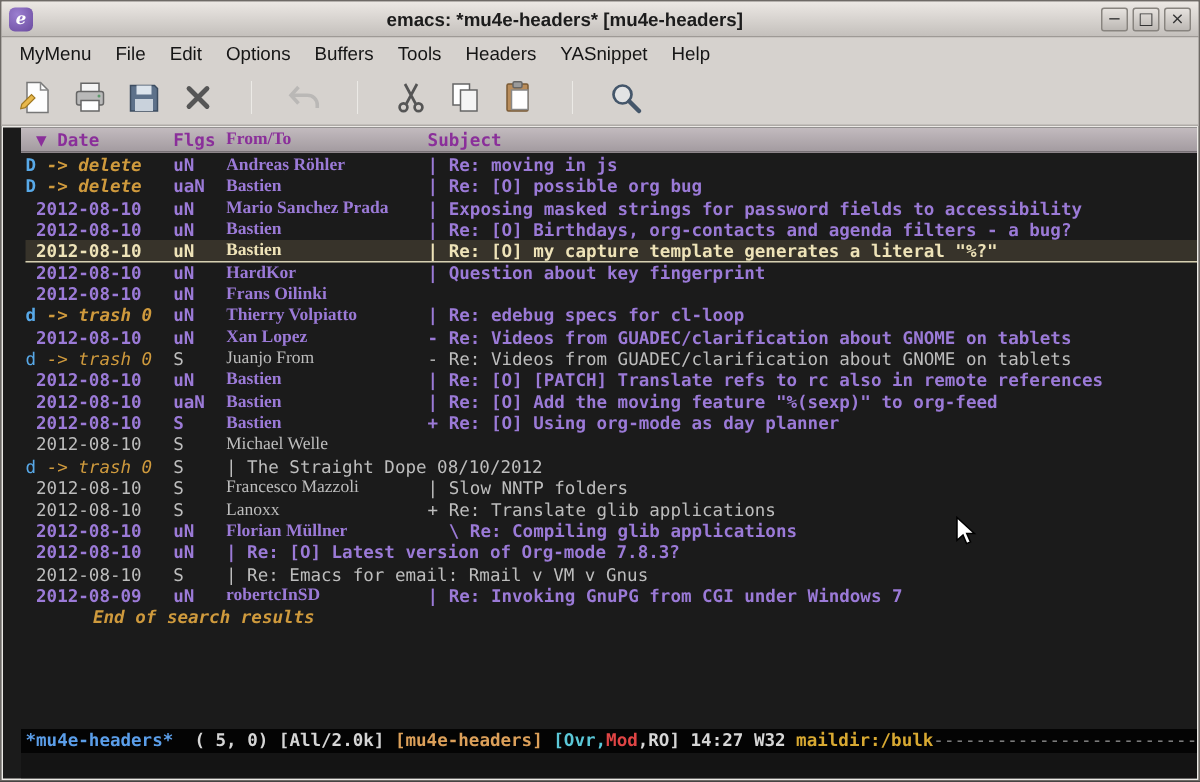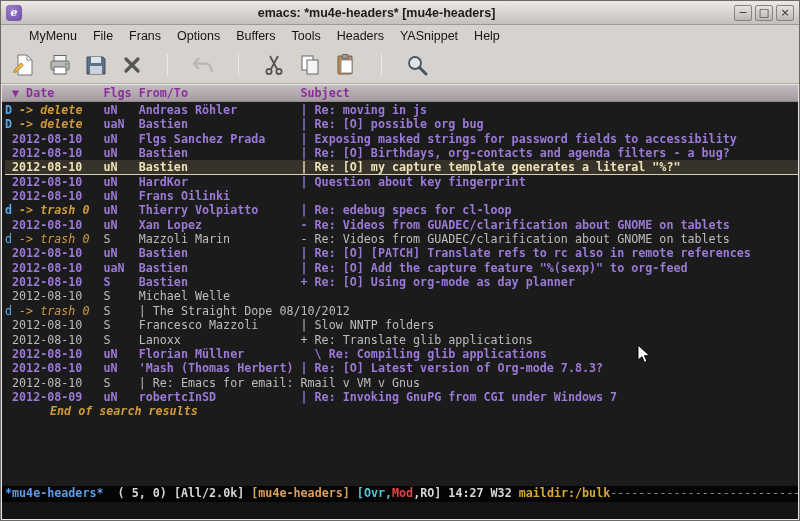--- a/index.html
+++ b/index.html
@@ -12,47 +12,47 @@
               padding:0 5px; border-bottom:1px solid #9e9a96; flex:0 0 auto; }
   .emacs-icon { width:16px; height:16px; border-radius:4px; background:radial-gradient(circle at 35% 30%, #9b7fd0, #6a4a9e);
                 color:#fff; font:bold 11px/15px "DejaVu Serif", serif; text-align:center; font-style:italic; }
   .title-text { flex:1; text-align:center; font-family:"Liberation Sans",sans-serif; font-size:12.5px;
                 font-weight:bold; color:#1c1c1c; }
   .win-controls { display:flex; }
   .win-btn { width:18px; height:16px; background:linear-gradient(#e6e2de,#bcb8b4); border:1px solid #88847f;
              border-radius:2px; margin-left:3px; font:11px/14px "DejaVu Sans",sans-serif; text-align:center; color:#333; }
 
   
-  .menubar { height:22px; background:#d6d2ce; display:flex; align-items:center; padding-left:20px;
+  .menubar { height:22px; background:#d6d2ce; display:flex; align-items:center; padding-left:4px;
              font-family:"Liberation Sans",sans-serif; font-size:12.5px; color:#151515; flex:0 0 auto; }
   .menu-item { padding:3px 8px 4px; }
 
   
   .toolbar { height:37px; background:#d6d2ce; display:flex; align-items:center; padding-left:8px;
              border-bottom:1px solid #aeaaa6; flex:0 0 auto; }
   .tool-btn { width:30px; height:30px; margin-right:6px; border-radius:3px; display:flex;
               align-items:center; justify-content:center; }
   .tool-btn.disabled { opacity:.45; }
   .tool-icon { display:flex; }
   .tool-sep { width:1px; height:22px; background:#aaa6a2; border-right:1px solid #eceae6; margin:0 20px 0 14px; }
 
   
   .content { flex:1; border:1px solid #eceae6; display:flex; flex-direction:column;
-             background:var(--buffer_bg); overflow:hidden; }
+             background:var(--buffer_bg); overflow:hidden;padding-left:12px; }
 
   .header-line { height:17px; flex:0 0 auto; background:linear-gradient(#c3bbbf,#a39ba0);
                  border-bottom:1px solid #8d858a; display:flex; padding-left:3px;
                  font:bold 11.7px/16px "DejaVu Sans Mono",monospace; color:var(--header_line_fg); }
 
   .buffer { flex:1; overflow:hidden; padding:1px 0 0 3px; font:11.7px/14.35px "DejaVu Sans Mono",monospace;
             cursor:default; position:relative; }
   .row { display:flex; height:14.35px; }
   .c-date  { width:14ch; flex:0 0 auto; white-space:pre; overflow:hidden; }
   .c-flags { width:5ch;  flex:0 0 auto; white-space:pre; overflow:hidden; }
-  .c-from  { width:23ch; flex:0 0 auto; white-space:pre; overflow:hidden; }
+  .c-from  { width:23ch; flex:0 0 auto; white-space:pre; overflow:hidden;font-family:Liberation Serif, serif; }
   .c-subj  { flex:1; white-space:pre; overflow:hidden; }
 
   .face-unread { color:var(--unread); font-weight:bold; }
   .face-read   { color:var(--read); }
   .mark-letter { color:var(--mark_letter); }
   .mark-action { color:var(--mark_action); font-style:italic; }
   .row.current { background:var(--current_bg); border-bottom:1px solid #d6d0b2; color:var(--current_fg); font-weight:bold; }
   .end-results { color:var(--end_results); font-style:italic; font-weight:bold; height:14.35px;margin-left:45px; }
 
   
@@ -80,21 +80,21 @@
     <div class="win-controls">
       <div class="win-btn">−</div>
       <div class="win-btn">□</div>
       <div class="win-btn">×</div>
     </div>
   </div>
 
   <div class="menubar">
       <div class="menu-item">MyMenu</div>
       <div class="menu-item">File</div>
-      <div class="menu-item">Frans</div>
+      <div class="menu-item">Edit</div>
       <div class="menu-item">Options</div>
       <div class="menu-item">Buffers</div>
       <div class="menu-item">Tools</div>
       <div class="menu-item">Headers</div>
       <div class="menu-item">YASnippet</div>
       <div class="menu-item">Help</div>
     </div>
 
   <div class="toolbar">
       <div class="tool-btn">
@@ -197,21 +197,21 @@
           </div>
           <div class="row face-unread">
             <span class="c-date"><span class="mark-letter">D</span><span class="mark-action"> -&gt; delete</span></span>
             <span class="c-flags">uaN</span>
             <span class="c-from">Bastien</span>
             <span class="c-subj">| Re: [O] possible org bug</span>
           </div>
           <div class="row face-unread">
             <span class="c-date"> 2012-08-10</span>
             <span class="c-flags">uN</span>
-            <span class="c-from">Flgs Sanchez Prada</span>
+            <span class="c-from">Mario Sanchez Prada</span>
             <span class="c-subj">| Exposing masked strings for password fields to accessibility</span>
           </div>
           <div class="row face-unread">
             <span class="c-date"> 2012-08-10</span>
             <span class="c-flags">uN</span>
             <span class="c-from">Bastien</span>
             <span class="c-subj">| Re: [O] Birthdays, org-contacts and agenda filters - a bug?</span>
           </div>
           <div class="row face-unread current">
             <span class="c-date"> 2012-08-10</span>
@@ -238,34 +238,34 @@
           </div>
           <div class="row face-unread">
             <span class="c-date"> 2012-08-10</span>
             <span class="c-flags">uN</span>
             <span class="c-from">Xan Lopez</span>
             <span class="c-subj">- Re: Videos from GUADEC/clarification about GNOME on tablets</span>
           </div>
           <div class="row face-read">
             <span class="c-date"><span class="mark-letter">d</span><span class="mark-action"> -&gt; trash 0</span></span>
             <span class="c-flags">S</span>
-            <span class="c-from">Mazzoli Marin</span>
+            <span class="c-from">Juanjo From</span>
             <span class="c-subj">- Re: Videos from GUADEC/clarification about GNOME on tablets</span>
           </div>
           <div class="row face-unread">
             <span class="c-date"> 2012-08-10</span>
             <span class="c-flags">uN</span>
             <span class="c-from">Bastien</span>
             <span class="c-subj">| Re: [O] [PATCH] Translate refs to rc also in remote references</span>
           </div>
           <div class="row face-unread">
             <span class="c-date"> 2012-08-10</span>
             <span class="c-flags">uaN</span>
             <span class="c-from">Bastien</span>
-            <span class="c-subj">| Re: [O] Add the capture feature "%(sexp)" to org-feed</span>
+            <span class="c-subj">| Re: [O] Add the moving feature "%(sexp)" to org-feed</span>
           </div>
           <div class="row face-unread">
             <span class="c-date"> 2012-08-10</span>
             <span class="c-flags">S</span>
             <span class="c-from">Bastien</span>
             <span class="c-subj">+ Re: [O] Using org-mode as day planner</span>
           </div>
           <div class="row face-read">
             <span class="c-date"> 2012-08-10</span>
             <span class="c-flags">S</span>
@@ -290,21 +290,20 @@
           </div>
           <div class="row face-unread">
             <span class="c-date"> 2012-08-10</span>
             <span class="c-flags">uN</span>
             <span class="c-from">Florian Müllner</span>
             <span class="c-subj">  \ Re: Compiling glib applications</span>
           </div>
           <div class="row face-unread">
             <span class="c-date"> 2012-08-10</span>
             <span class="c-flags">uN</span>
-            <span class="c-from">'Mash (Thomas Herbert)</span>
             <span class="c-subj">| Re: [O] Latest version of Org-mode 7.8.3?</span>
           </div>
           <div class="row face-read">
             <span class="c-date"> 2012-08-10</span>
             <span class="c-flags">S</span>
             <span class="c-subj">| Re: Emacs for email: Rmail v VM v Gnus</span>
           </div>
           <div class="row face-unread">
             <span class="c-date"> 2012-08-09</span>
             <span class="c-flags">uN</span>

